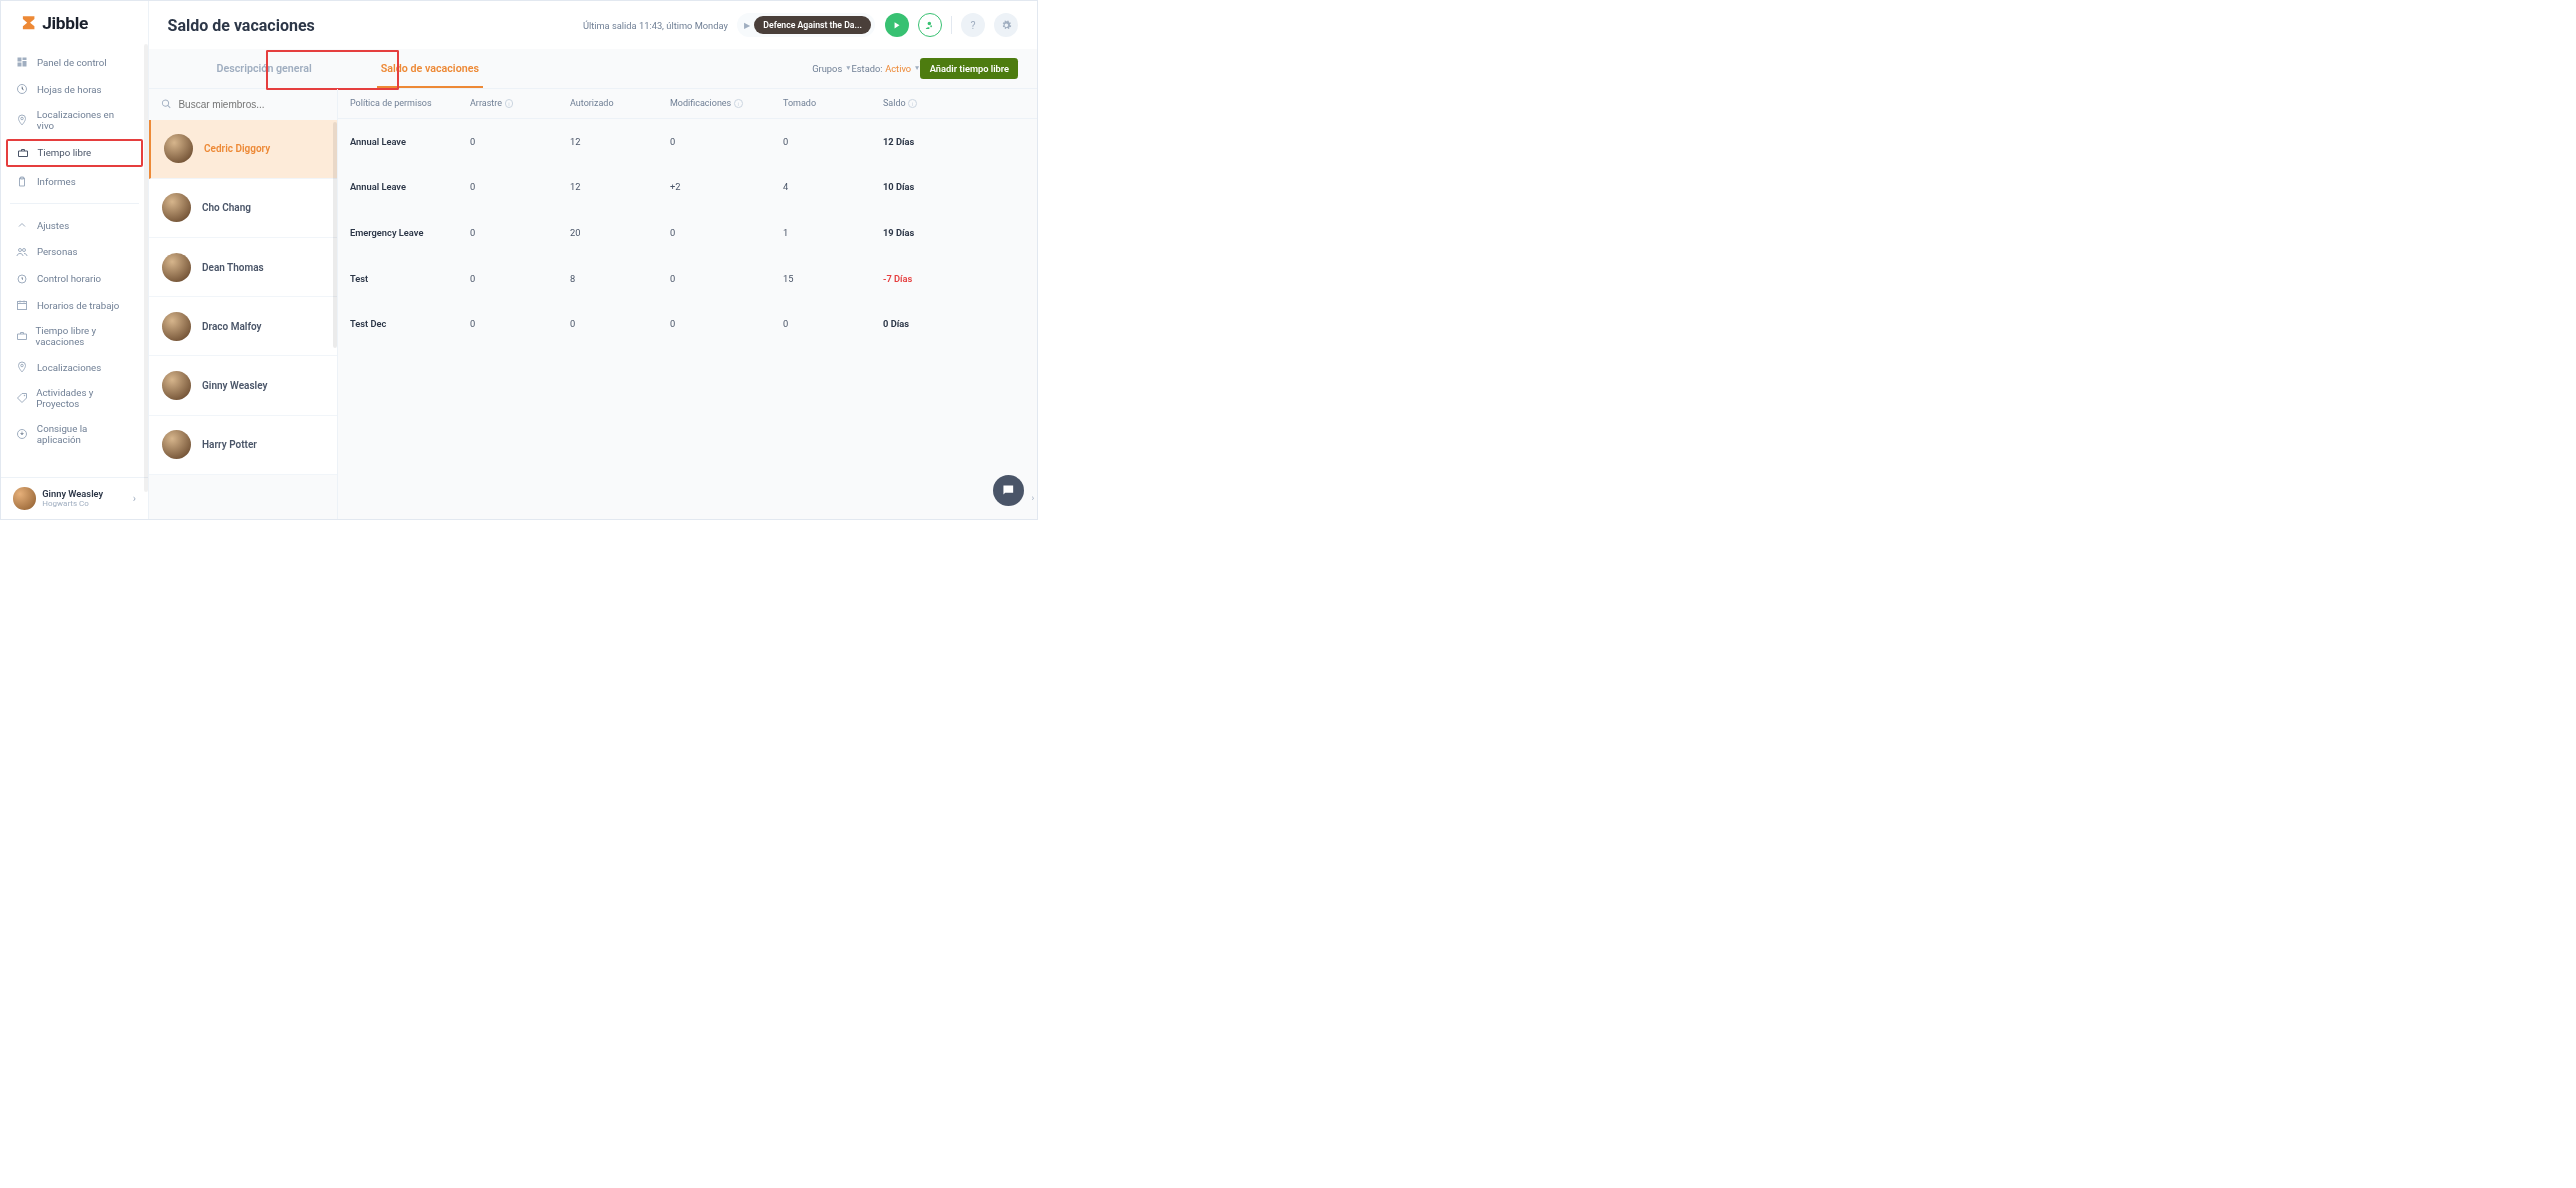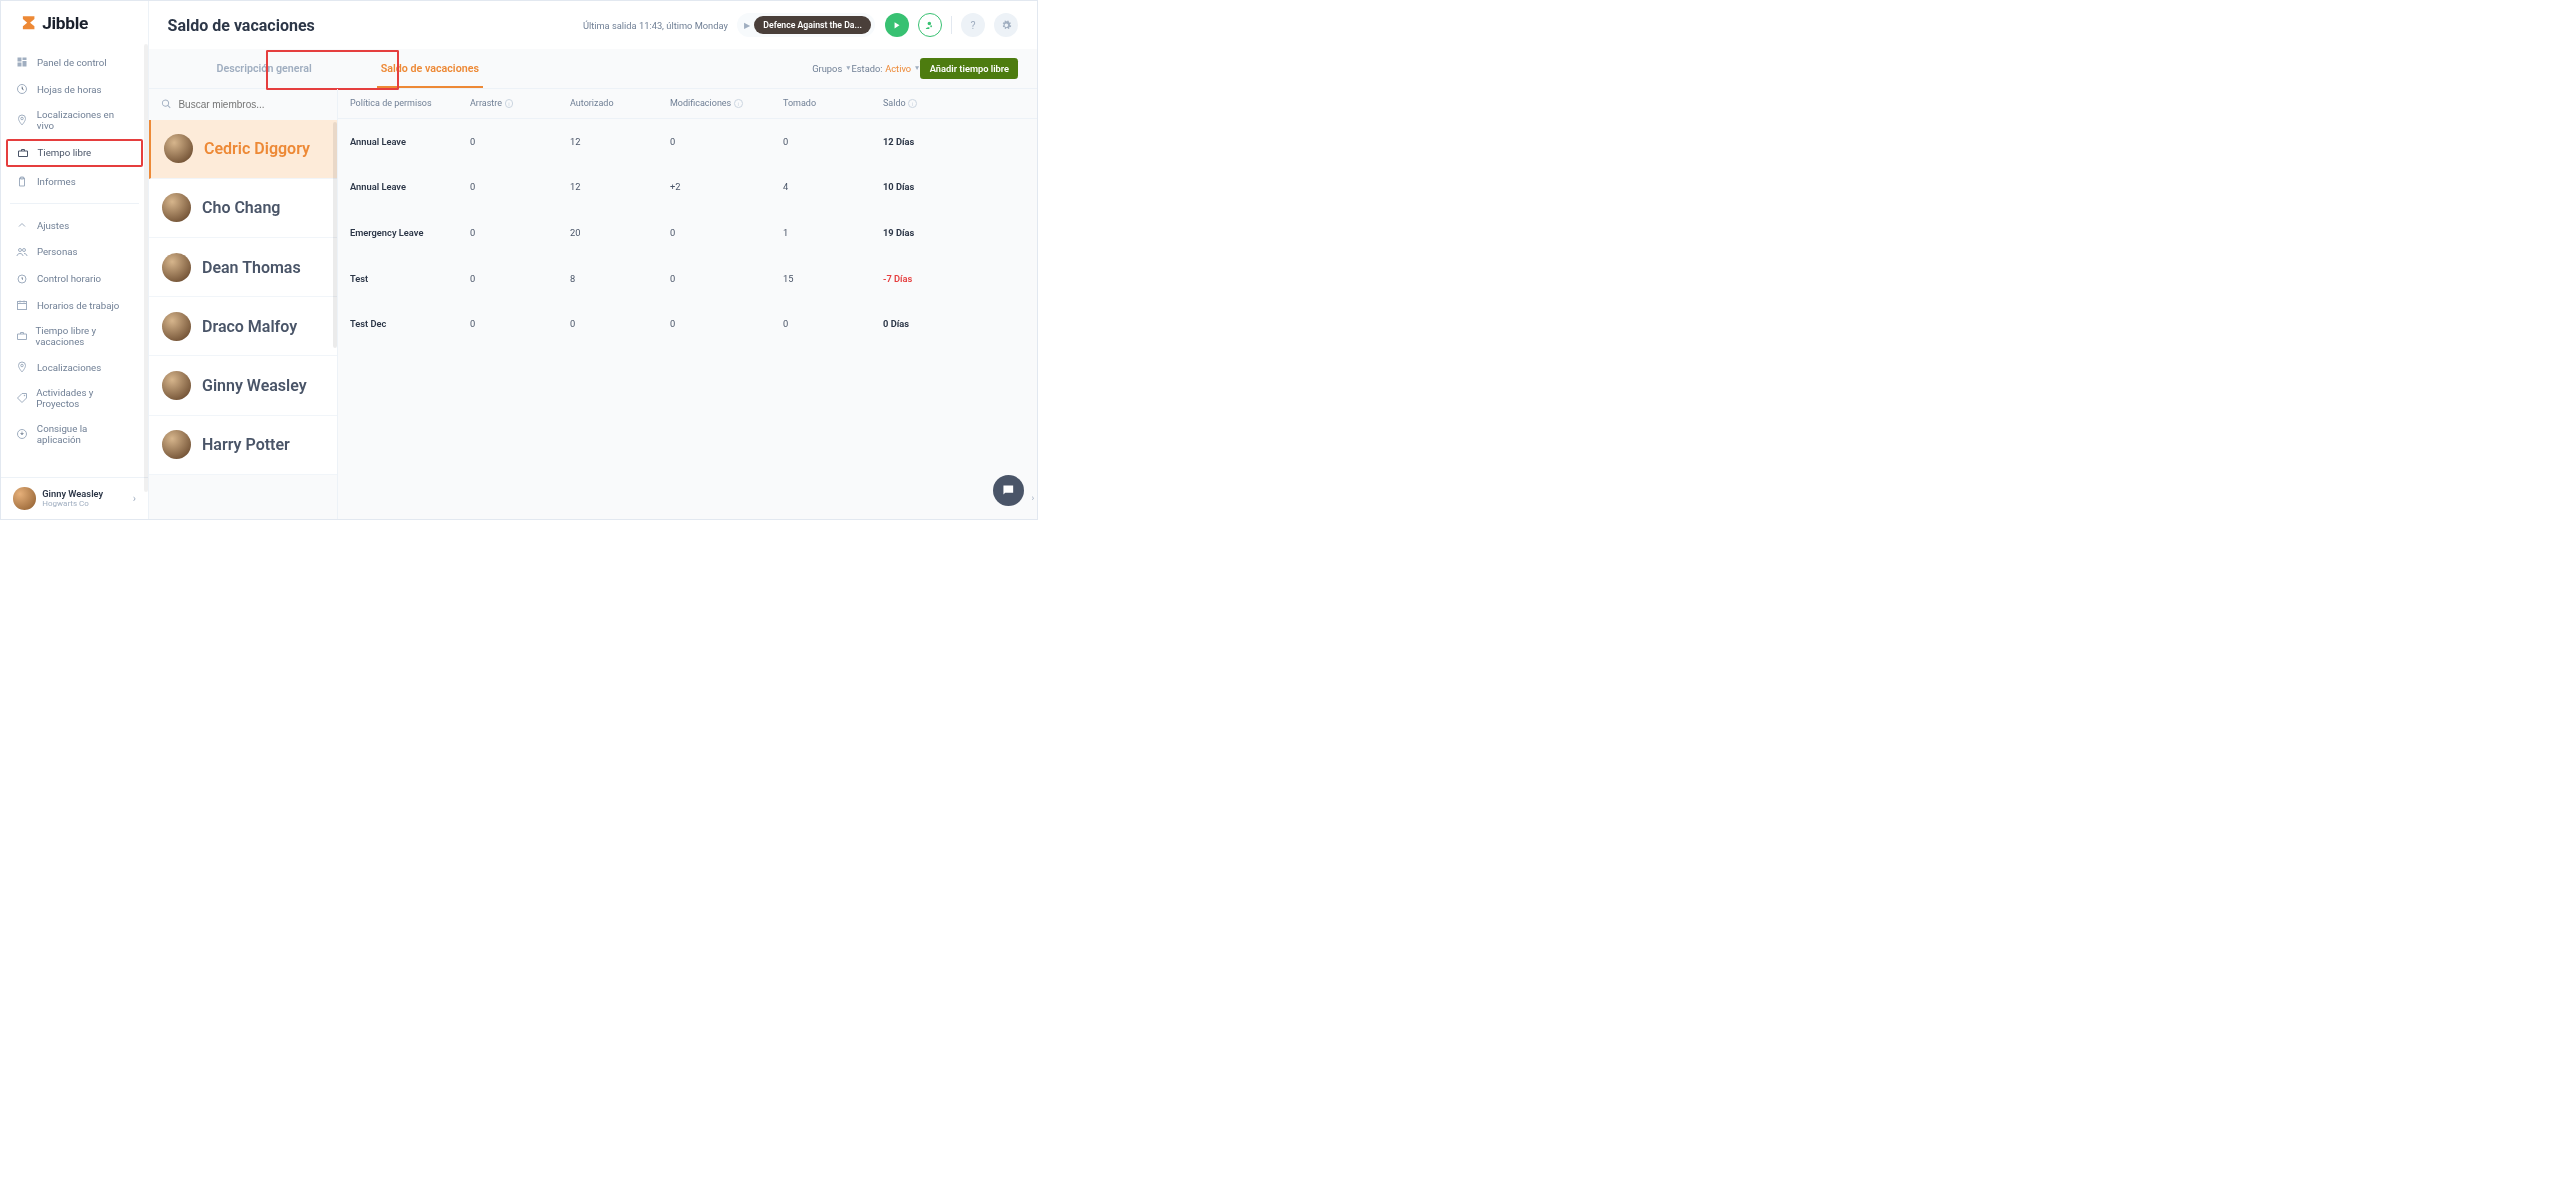--- a/index.html
+++ b/index.html
@@ -216,21 +216,21 @@
   background:transparent;
   width: 100%;
 }
 .member-item {
   display: flex;
   align-items: center;
   gap: 10.7px;
   padding: 14.6px 13.3px;
   border-bottom: 0.7px solid #f1f5f9;
   cursor: pointer;
-  font-size: 16px;
+  font-size: 10px;
   font-weight: 600;
   color:#4a5568;
   background:#fff;
 }
 .member-item.selected {
   background: #fdebd9;
   color: #ed8936;
   border-left: 2.7px solid #ed8936;
 }
 .avatar-md {

